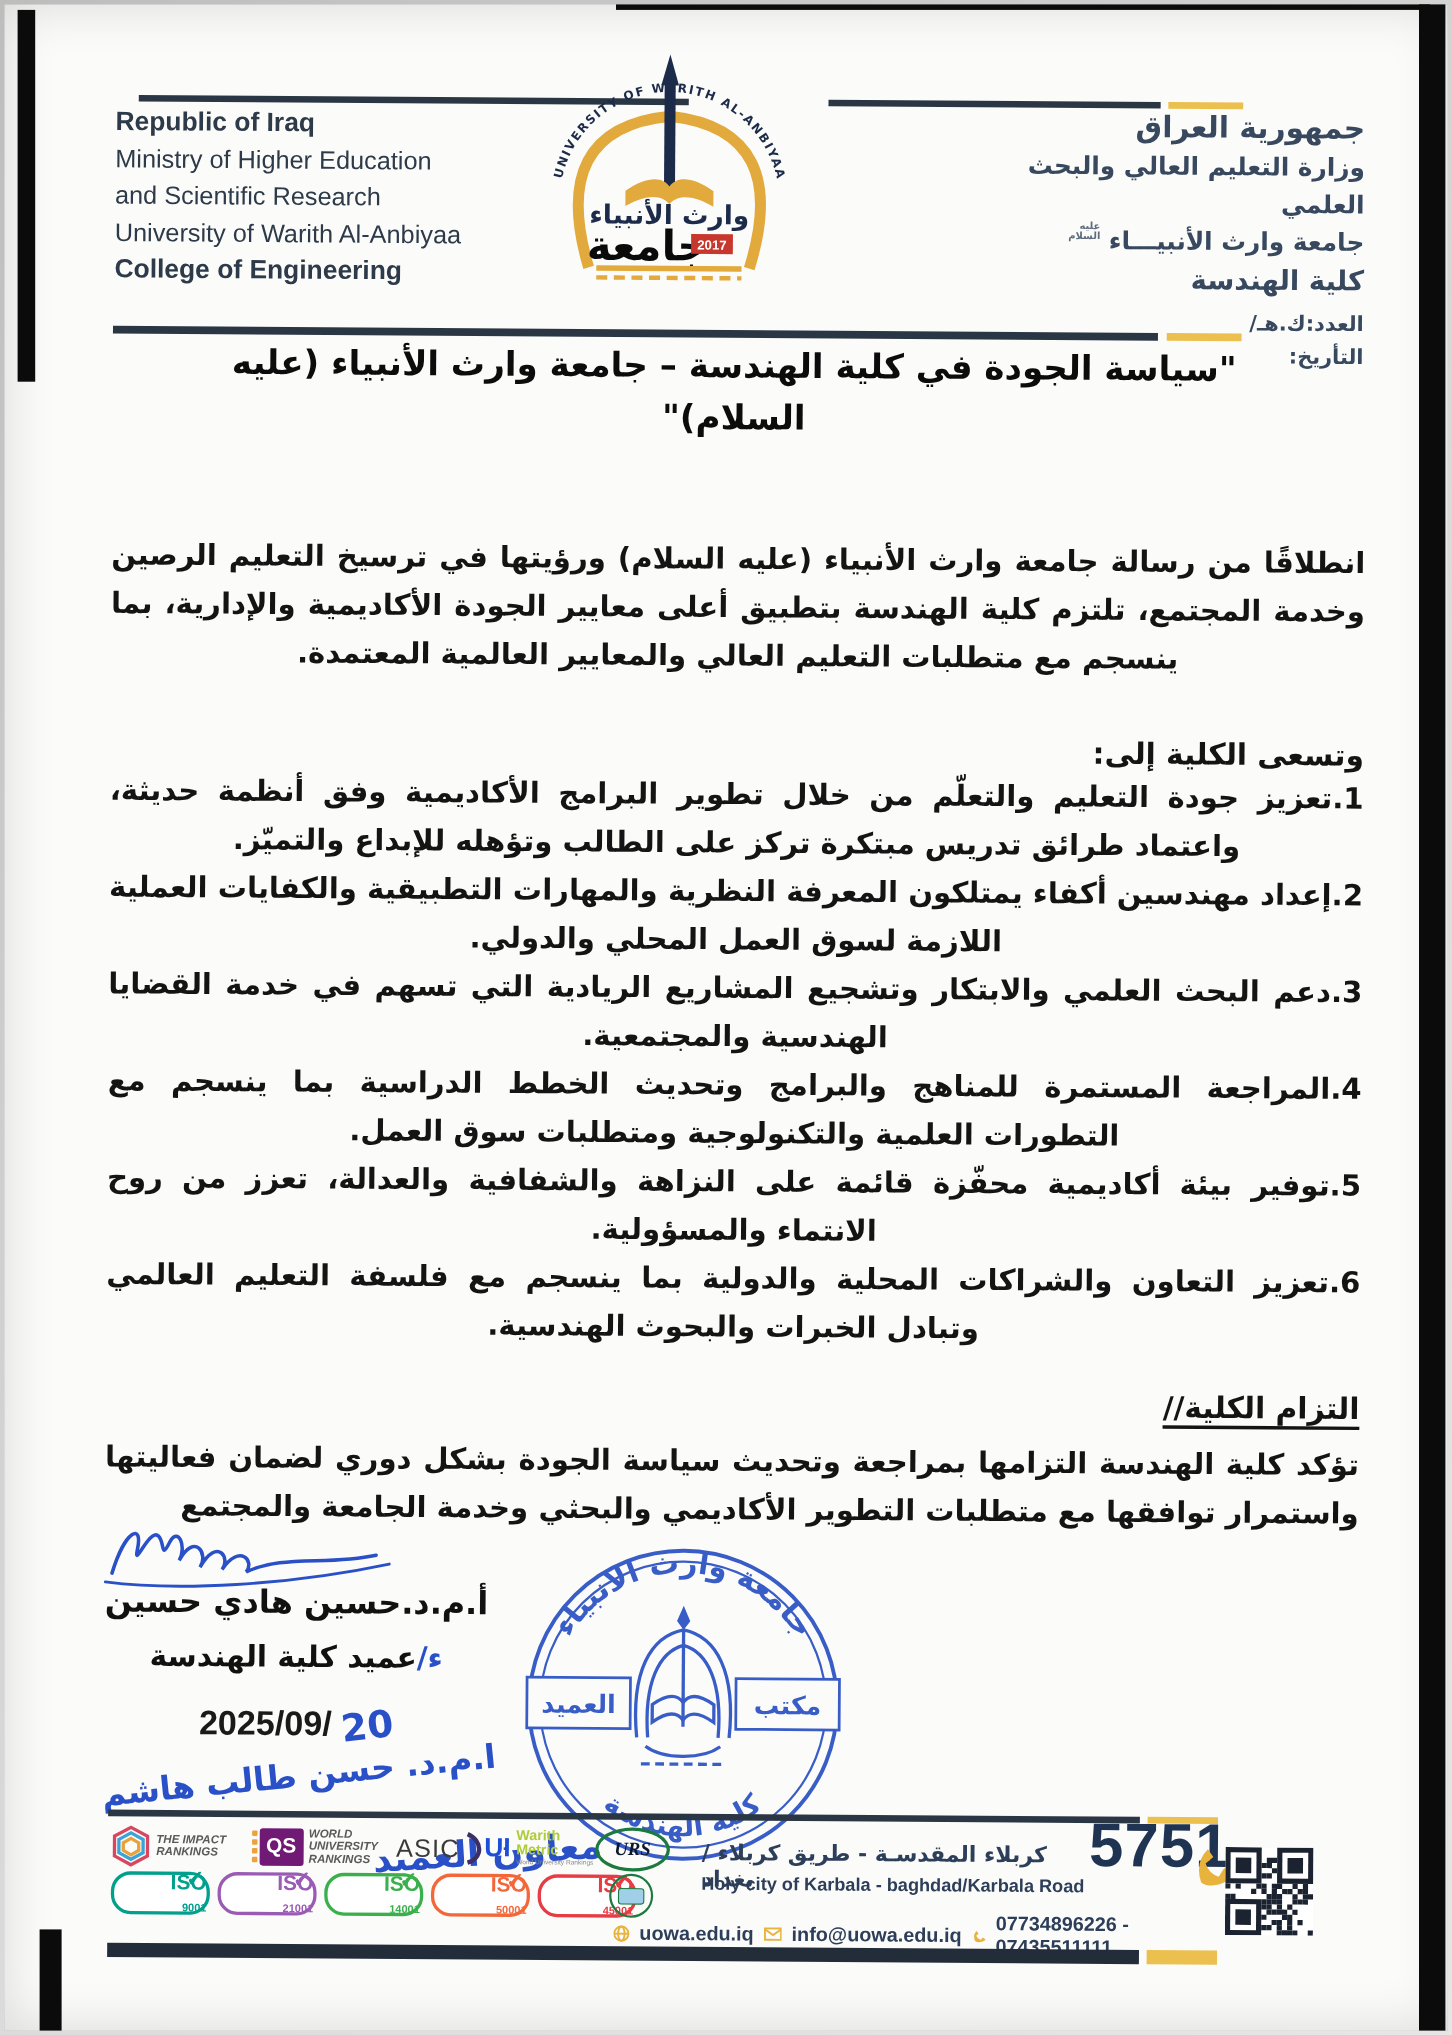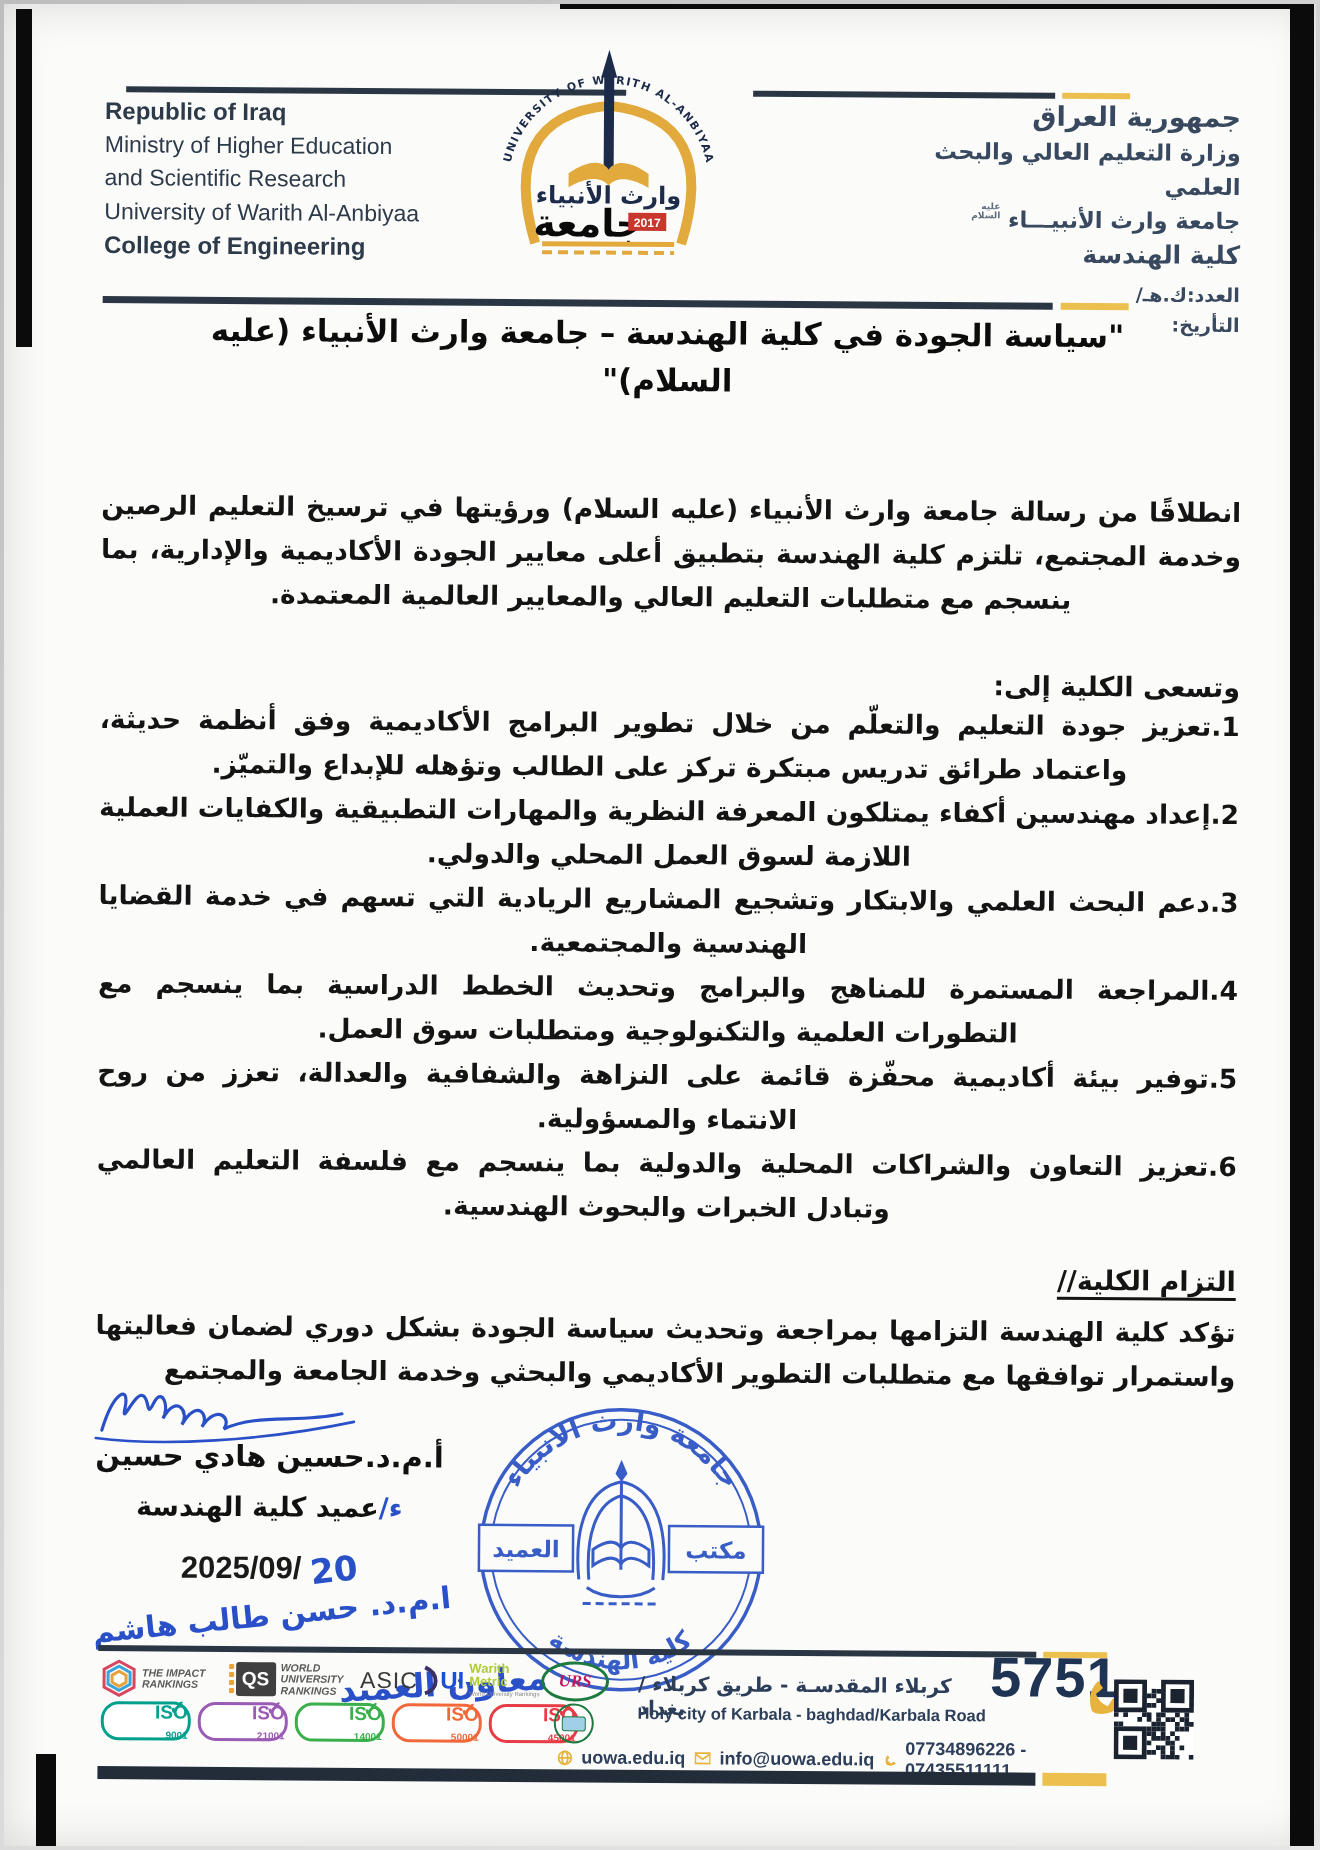--- a/index.html
+++ b/index.html
@@ -57,31 +57,31 @@
     color:#2a50c8;font-weight:700;font-size:30px;transform:rotate(-6deg);}
   .note2{position:absolute;left:255px;top:1662px;width:380px;direction:rtl;text-align:center;
     color:#2a50c8;font-weight:700;font-size:33px;transform:rotate(-4deg);}
   .stamp{position:absolute;left:476px;top:1394px;width:292px;height:302px;opacity:.93;}
   
   .rank-row{position:absolute;left:103px;top:1656px;width:508px;height:44px;
     display:flex;align-items:center;justify-content:space-between;}
   .rank{display:flex;align-items:center;gap:5px;}
   .rank-label{font-family:"Liberation Sans",sans-serif;font-weight:700;color:#5a5a5a;
     font-size:10.5px;line-height:11.5px;font-style:italic;}
-  .qs-box{width:40px;height:34px;background:#404040;border-radius:3px;display:flex;
+  .qs-box{width:40px;height:34px;background:#701a75;border-radius:3px;display:flex;
     align-items:center;justify-content:center;color:#fff;font-weight:700;font-size:19px;
     font-family:"Liberation Sans",sans-serif;position:relative;}
   .qs-dots{position:absolute;left:-7px;top:2px;display:flex;flex-direction:column;gap:3px;}
   .qs-dots i{width:5px;height:5px;background:#eda23f;border-radius:1px;}
   .asic{font-family:"Liberation Sans",sans-serif;font-size:23px;color:#3a3a3a;letter-spacing:1px;position:relative;}
   .ui{font-weight:800;color:#1d4ed8;font-size:24px;font-family:"Liberation Sans",sans-serif;}
   .gm{font-family:"Liberation Sans",sans-serif;font-weight:700;font-size:13px;line-height:13px;color:#aecb3a;}
   .gm small{display:block;font-size:6px;color:#8a8a8a;font-weight:400;}
   .urs{width:62px;height:34px;border:3px solid #1c7a3f;border-radius:50%;display:flex;
-    align-items:center;justify-content:center;color:#be185d;font-weight:700;font-style:italic;
+    align-items:center;justify-content:center;color:#0f172a;font-weight:700;font-style:italic;
     font-size:17px;font-family:"Liberation Serif",serif;}
   .iso-row{position:absolute;left:103px;top:1701px;width:540px;display:flex;gap:7px;align-items:center;}
   .iso{position:relative;width:84px;height:33px;border:3px solid;border-radius:18px;
     display:flex;align-items:flex-end;justify-content:center;gap:2px;background:#fff;
     font-family:"Liberation Sans",sans-serif;flex-direction:column;}
   .iso-t{font-weight:800;font-size:19px;line-height:27px;}
   .iso-n{font-weight:700;font-size:10px;line-height:16px;}
   .iso-c{position:absolute;right:2px;top:-9px;font-size:20px;font-weight:800;}
   .wreath{width:36px;height:36px;border:2.5px solid #1c7a3f;border-radius:50%;position:relative;
     display:flex;align-items:center;justify-content:center;}

